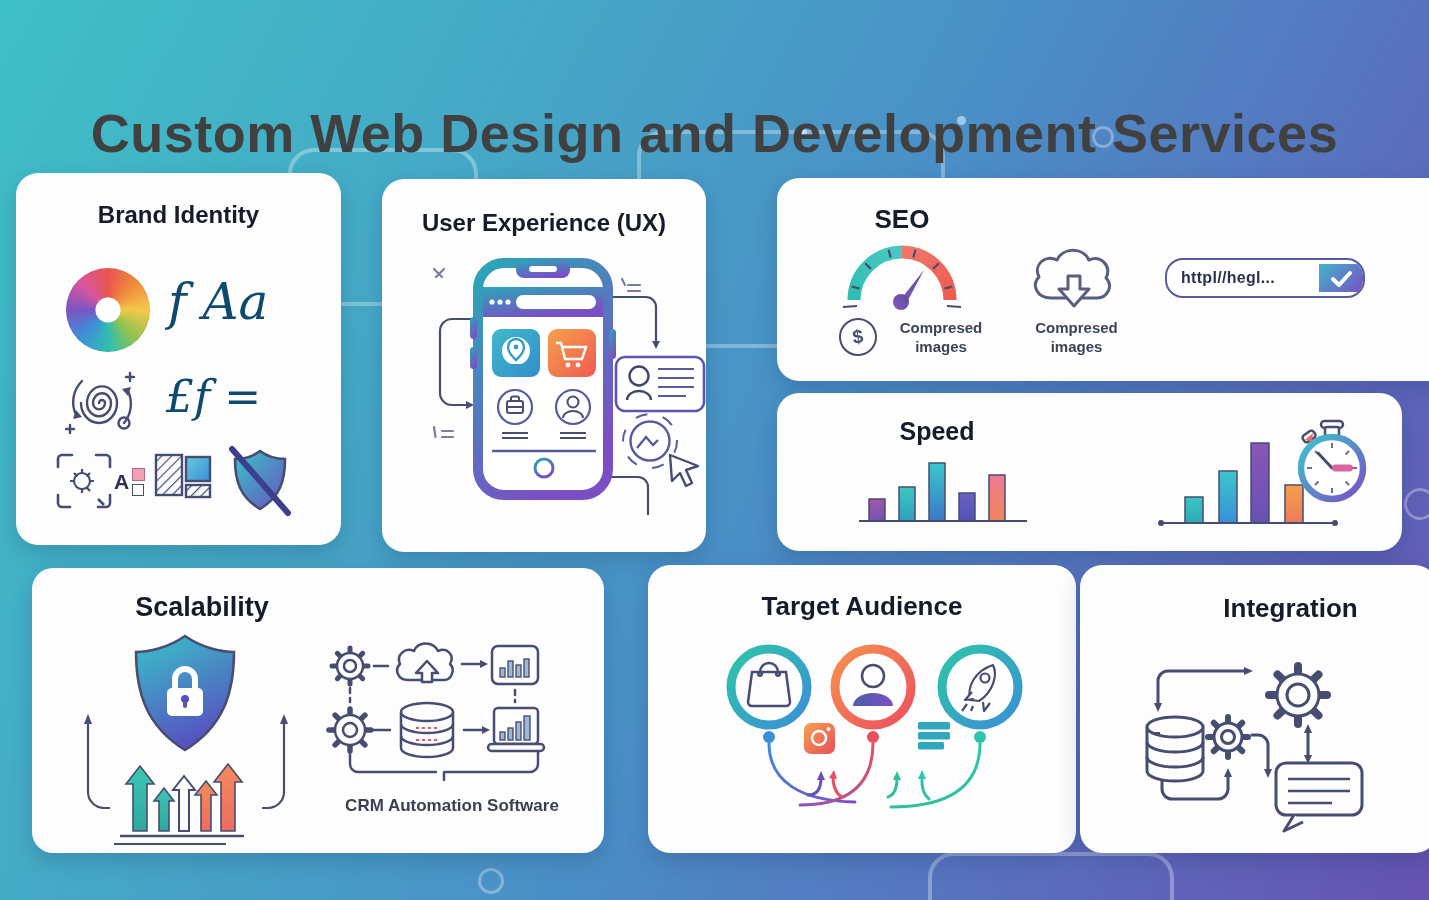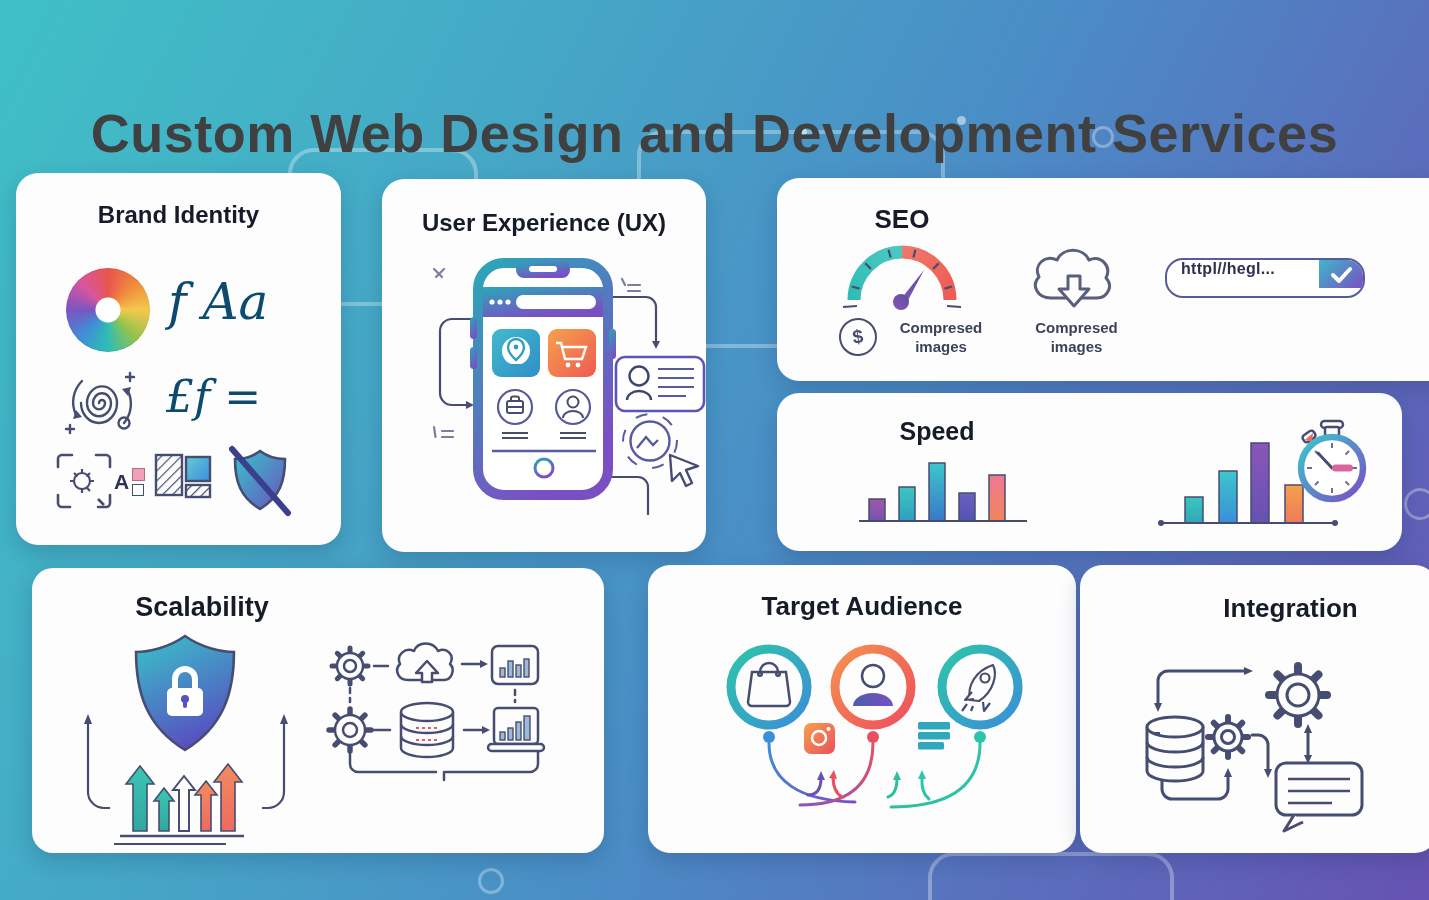--- a/index.html
+++ b/index.html
@@ -42,21 +42,21 @@
       radial-gradient(circle at 50% 50%, #ffffff 0 12px, rgba(255,255,255,0) 13px),
       conic-gradient(#e8554f,#f08a3c,#f3c84b,#93c34d,#2fbdb3,#3e8fd8,#7a55c2,#d8569c,#e8554f);
     box-shadow:inset 0 0 0 1px rgba(0,0,0,.05);
   }
   .letterbox{display:flex;align-items:center;gap:3px;}
   .letterbox .ltr{font-weight:700;font-size:21px;color:#2c3150;}
   .sqcol{display:flex;flex-direction:column;gap:3px;}
   .sq-pink{width:11px;height:11px;background:#f2a0b5;border:1.5px solid #b76a84;}
   .sq-open{width:10px;height:10px;background:#fff;border:1.5px solid #474d70;}
   .urlbar{
-    display:flex;align-items:flex-start;height:36px;border:2.5px solid #565b9e;
+    display:flex;align-items:center;height:36px;border:2.5px solid #565b9e;
     border-radius:18px;overflow:hidden;background:#fff;gap:40px;
   }
   .urlbar .urltext{flex:1;display:flex;align-items:center;padding-left:14px;
     font-size:16px;font-weight:700;color:#2c3150;letter-spacing:.3px;}
   .urlbar .urlcheck{width:44px;background:linear-gradient(135deg,#3fb6c9,#7a4fc4);
     display:flex;align-items:center;justify-content:center;}
   .crm-caption{color:#3a4050;font-weight:600;font-size:17px;text-align:center;}
   .seo-title-pos{width:250px;left:0;top:26px;}
   svg{display:block;}
 </style>
@@ -520,20 +520,21 @@
       <g fill="#9db8d8" stroke="#474d70" stroke-width="1.4">
         <rect x="188" y="94" width="5" height="8"></rect>
           <rect x="196" y="90" width="5" height="12"></rect>
         <rect x="204" y="84" width="5" height="18"></rect>
           <rect x="212" y="78" width="6" height="24"></rect>
       </g>
       <rect x="176" y="106" width="56" height="7" rx="3.5" fill="#fdfdfe" stroke="#474d70" stroke-width="2.5"></rect>
     </g>
   </svg>
 
+  <div class="abs crm-caption" style="left:280px;top:228px;width:280px;">CRM Automation Software</div>
 </section>
 
 <section class="card" id="card-target">
   <h2 class="card-title" style="top:26px;font-size:26px;">Target Audience</h2>
   <svg class="abs" style="left:0;top:0;" width="428" height="288" viewBox="0 0 428 288">
     <defs>
       <linearGradient id="ta-ring1" x1="0" y1="0" x2="1" y2="1">
           <stop offset="0" stop-color="#2ec4a9"></stop>
           <stop offset="1" stop-color="#3a8fd8"></stop>
         </linearGradient>

